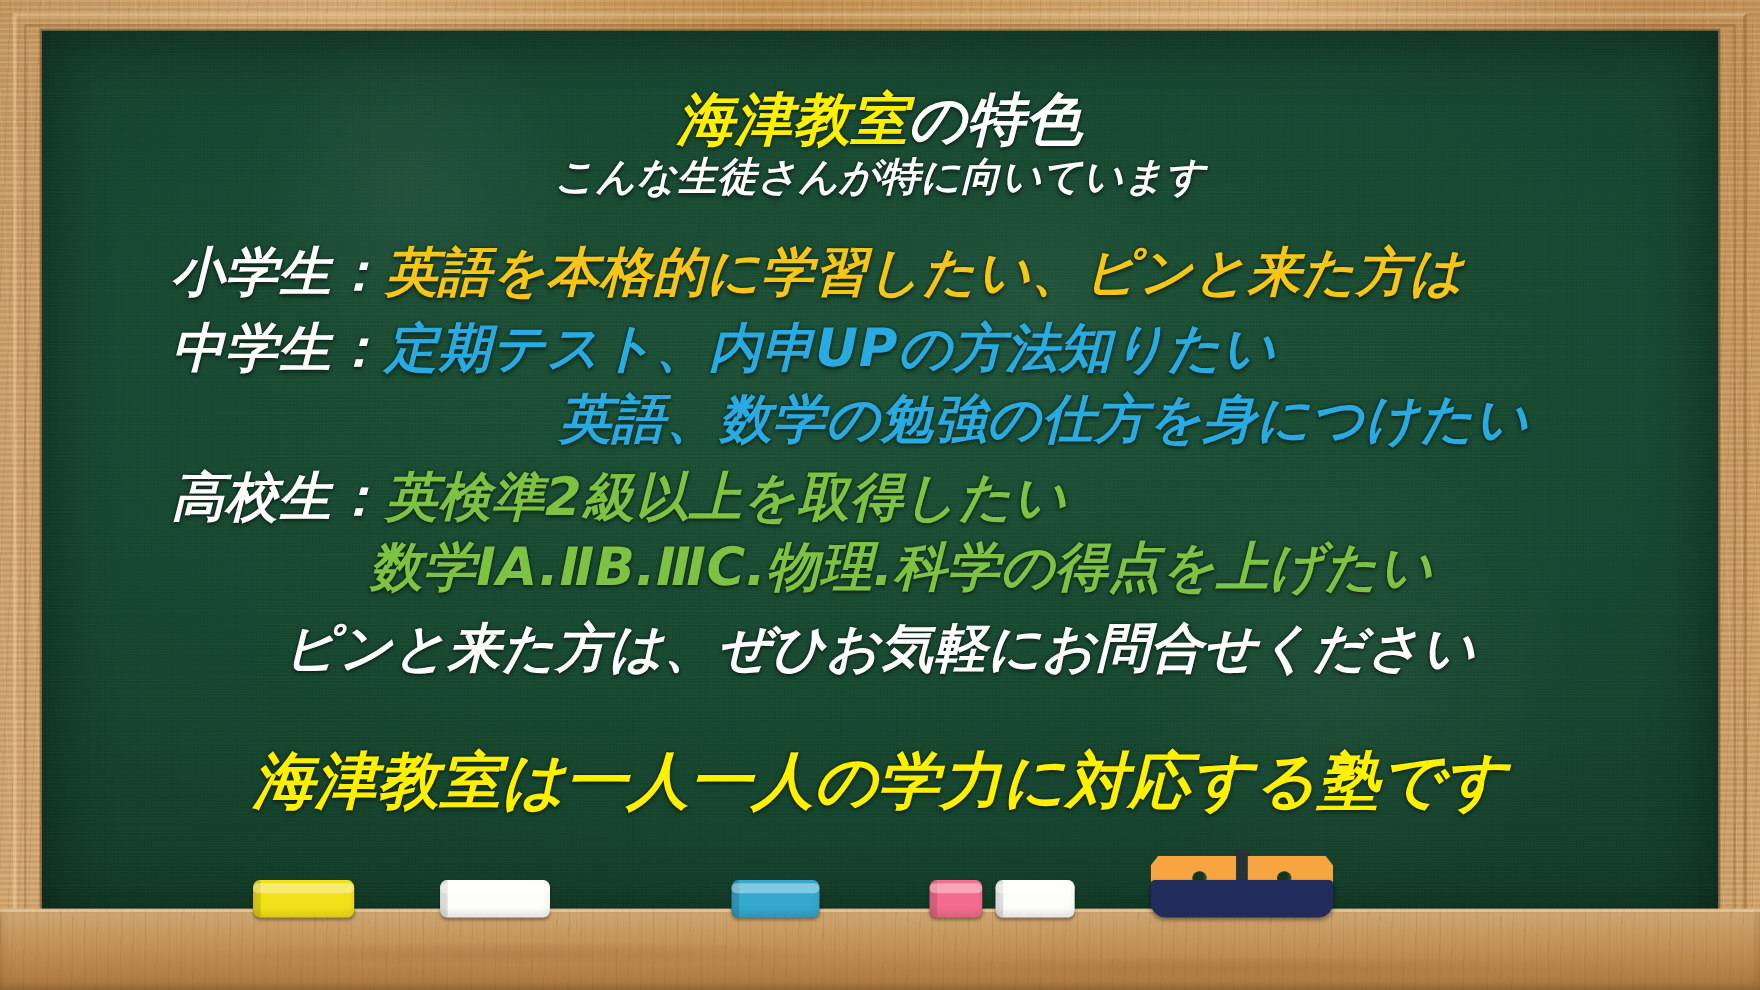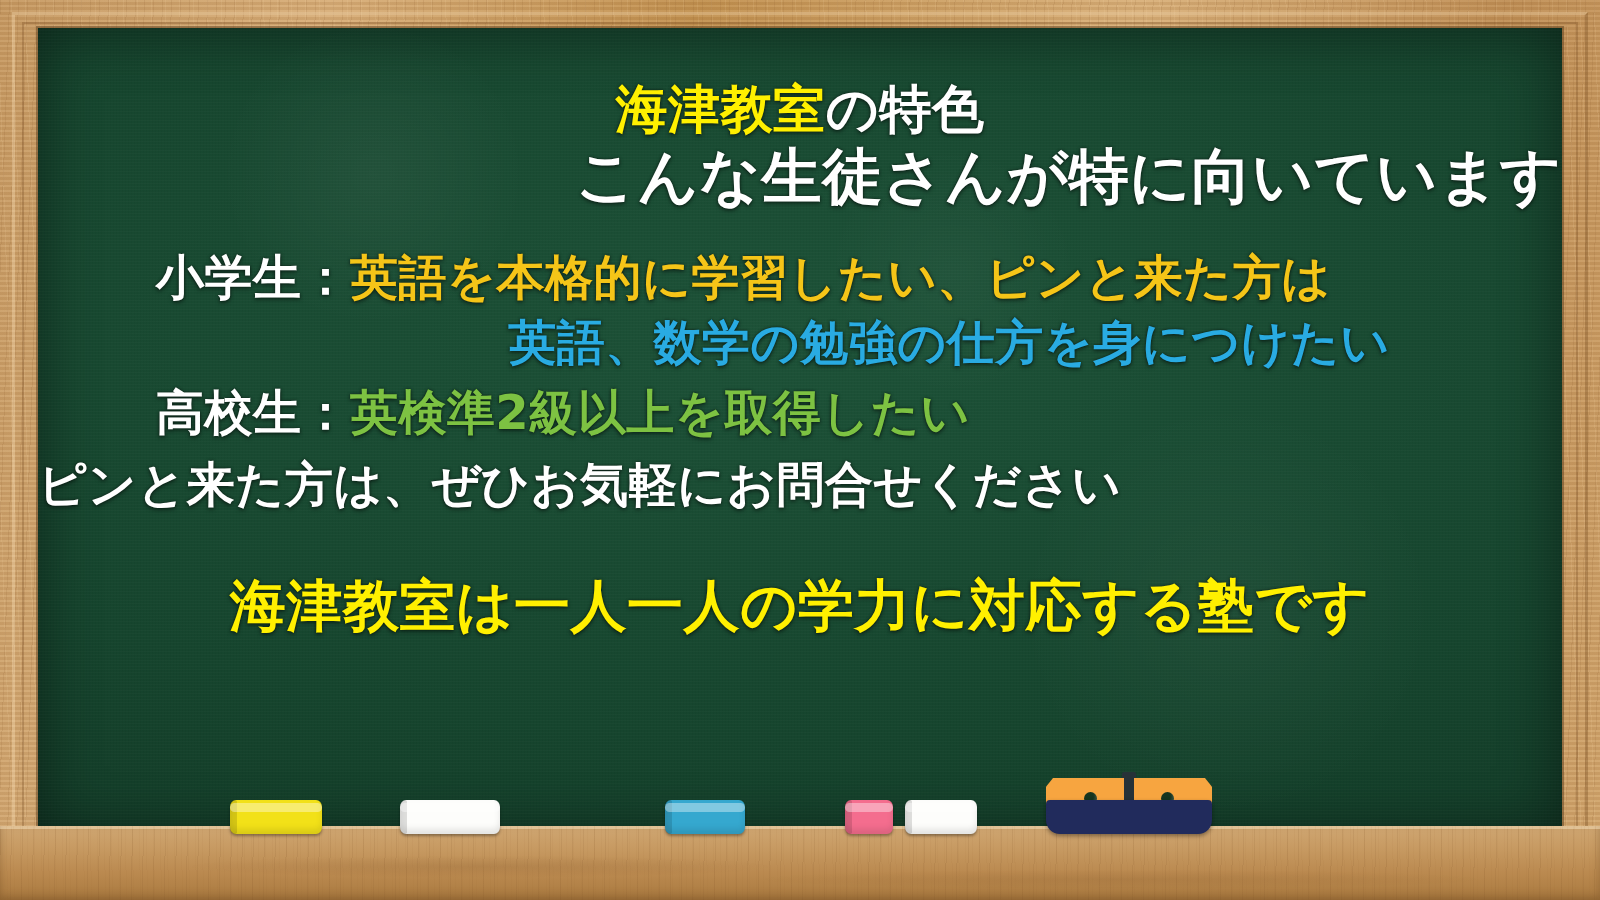--- a/index.html
+++ b/index.html
@@ -11,20 +11,21 @@
 
   
   #board-scene{
     position:relative;width:1600px;height:900px;
     background:
       repeating-linear-gradient(180deg,
         rgba(255,255,255,0.05) 0px, rgba(255,255,255,0.05) 2px,
         rgba(120,76,38,0.10) 2px,  rgba(120,76,38,0.10) 5px),
       linear-gradient(105deg,#c79a62 0%,#d8ae78 18%,#c2914f 38%,#d9b079 62%,#c08f55 82%,#d3a76e 100%);
     box-sizing:border-box;
+    font-style:italic;
   }
   
   #wood-grain{
     position:absolute;inset:0;pointer-events:none;
     background-image:
       repeating-linear-gradient(92deg, rgba(140,92,46,0.14) 0 1px, transparent 1px 9px),
       repeating-linear-gradient(88deg, rgba(255,226,183,0.10) 0 1px, transparent 1px 14px);
   }
   
   #frame-bevel{
@@ -71,34 +72,34 @@
     text-shadow:0 0 3px rgba(0,0,0,.55), 0 2px 4px rgba(0,0,0,.4);
     white-space:nowrap;
   }
   .white{color:#ffffff;}
   .yellow{color:#fff000;}
   .amber{color:#f5c518;}
   .cyan{color:#29abe2;}
   .lgreen{color:#7dc242;}
 
   #title-line1{font-size:52px;text-align:center;line-height:1.12;}
-  #title-line2{font-size:60px;text-align:right;line-height:1.2;margin-top:2px;}
+  #title-line2{font-size:36px;text-align:center;line-height:1.2;margin-top:2px;}
 
   .level-block{margin-left:118px;margin-top:4px;}
   .level-row{font-size:48px;line-height:1.30;display:block;}
   .level-label{color:#ffffff;}
   .indent{display:inline-block;width:180px;}
 
   #row-elem{margin-top:34px;}
   #row-jhs1{margin-top:6px;}
   #row-jhs2{margin-top:2px;text-align:center;}
   #row-hs1{margin-top:8px;}
   #row-hs2{margin-top:2px;}
 
-  #closing{font-size:48px;margin-top:10px;}
+  #closing{font-size:48px;text-align:center;margin-top:10px;}
   #tagline{font-size:56px;text-align:center;margin-top:52px;}
 
   
   #chalk-tray{
     position:absolute;left:0;bottom:0;width:1600px;height:74px;
     background:
       repeating-linear-gradient(91deg, rgba(130,86,42,0.13) 0 1px, transparent 1px 11px),
       linear-gradient(180deg,#cfa672 0%,#c79a62 30%,#bb8a50 62%,#a9793f 100%);
     box-shadow:inset 0 3px 0 rgba(255,235,200,.45), inset 0 -3px 8px rgba(90,56,22,.35);
   }
@@ -172,26 +173,32 @@
       </div>
 
       <div id="title-line2" class="chalk white">こんな生徒さんが特に向いています</div>
 
       <div class="level-block">
 
         <div id="row-elem" class="level-row chalk">
           <span class="level-label">小学生：</span><span class="amber">英語を本格的に学習したい、ピンと来た方は</span>
         </div>
 
+        <div id="row-jhs1" class="level-row chalk">
+          <span class="level-label">中学生：</span><span class="cyan">定期テスト、内申UPの方法知りたい</span>
+        </div>
         <div id="row-jhs2" class="level-row chalk">
           <span class="indent"></span><span class="cyan">英語、数学の勉強の仕方を身につけたい</span>
         </div>
 
         <div id="row-hs1" class="level-row chalk">
           <span class="level-label">高校生：</span><span class="lgreen">英検準2級以上を取得したい</span>
+        </div>
+        <div id="row-hs2" class="level-row chalk">
+          <span class="indent"></span><span class="lgreen">数学ⅠA.ⅡB.ⅢC.物理.科学の得点を上げたい</span>
         </div>
 
       </div>
 
       <div id="closing" class="chalk white">ピンと来た方は、ぜひお気軽にお問合せください</div>
       <div id="tagline" class="chalk yellow">海津教室は一人一人の学力に対応する塾です</div>
 
     </div>
   </div>
 

